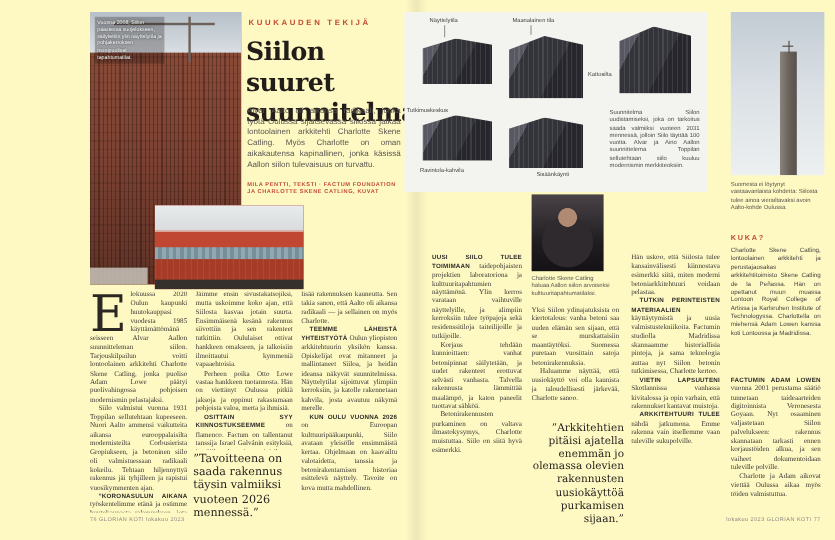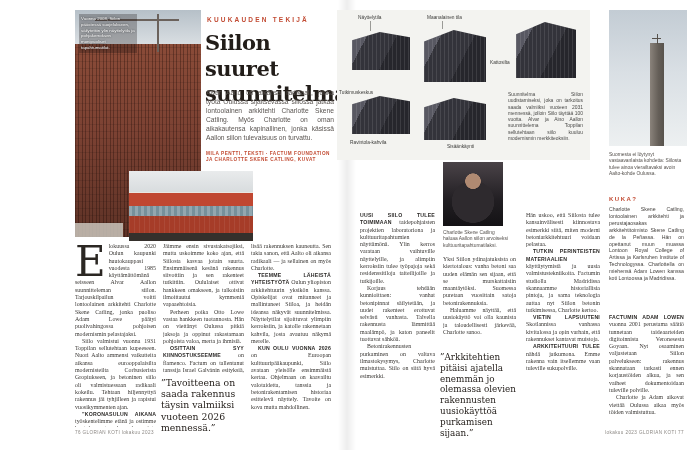--- a/index.html
+++ b/index.html
@@ -1,17 +1,17 @@
 <!DOCTYPE html>
 <html><head>
 <meta charset="utf-8">
 <style>
   *{margin:0;padding:0;box-sizing:border-box}
   html,body{background:#e8e8e6}
-  .spread{position:relative;width:696px;height:450px;background:#ffffff;overflow:hidden;
+  .spread{position:relative;width:696px;height:450px;background:#fef9c3;overflow:hidden;
           font-family:"Liberation Sans",sans-serif;color:#3a3734}
   .gutter{position:absolute;left:338px;top:0;width:18px;height:450px;
           background:linear-gradient(90deg,rgba(0,0,0,0) 0%,rgba(0,0,0,.07) 50%,rgba(0,0,0,0) 100%)}
 
   
   .kicker{position:absolute;left:207px;top:16px;font-size:6.5px;letter-spacing:2.2px;
           font-weight:bold;color:#c24b33}
   .headline{position:absolute;left:205px;top:30px;width:133px;font-family:"DejaVu Serif",serif;
             font-weight:bold;font-size:21px;line-height:25.5px;letter-spacing:-0.5px;color:#221d19}
   .standfirst{position:absolute;left:206px;top:88px;width:128px;font-size:6.7px;line-height:9px;
@@ -21,21 +21,21 @@
   .col{position:absolute;overflow:hidden}
   .bp{font-family:"Liberation Serif",serif;font-size:5.9px;line-height:7.3px;color:#3a3734;
       text-align:justify;text-indent:7px}
   .bp.first{text-indent:0}
   .lead{font-family:"Liberation Sans",sans-serif;font-weight:bold;font-size:5.2px;
         letter-spacing:.2px;color:#2c2a28}
   .dropcap{float:left;font-family:"DejaVu Serif",serif;font-size:42px;line-height:34px;
            color:#2b2723;margin:2px 3px 0 0}
   .pq{position:absolute;font-family:"DejaVu Serif",serif;color:#27221e}
   .pq-left{left:161px;top:377px;width:86px;font-size:9.3px;line-height:11.2px}
-  .pq-right{left:440px;top:352px;width:80px;font-size:8.8px;line-height:10.8px;text-align:left}
+  .pq-right{left:440px;top:352px;width:80px;font-size:8.8px;line-height:10.8px;text-align:right}
   .cap{position:absolute;font-size:4.9px;line-height:6.4px;color:#55514d;text-align:left}
   .folio{position:absolute;top:430px;font-size:4.6px;letter-spacing:.4px;color:#8b8783}
   .kuka-title{position:absolute;left:609px;top:196px;font-size:6px;letter-spacing:1.5px;
               font-weight:bold;color:#c24b33}
   .kuka-body{position:absolute;left:609px;top:206px;width:75px;font-size:5.2px;line-height:6.9px;
              color:#474441;text-align:justify}
 
   
   .photo{position:absolute;overflow:hidden}
   .photo-silo{left:75px;top:10px;width:126px;height:227px;background:#7c4233}

